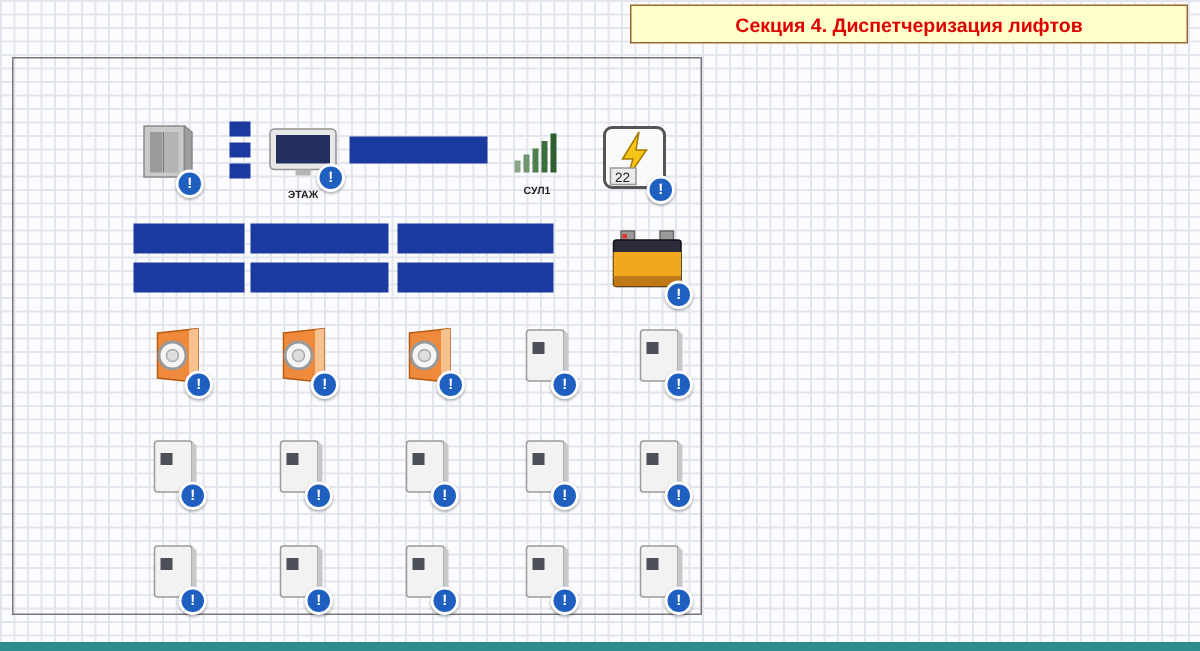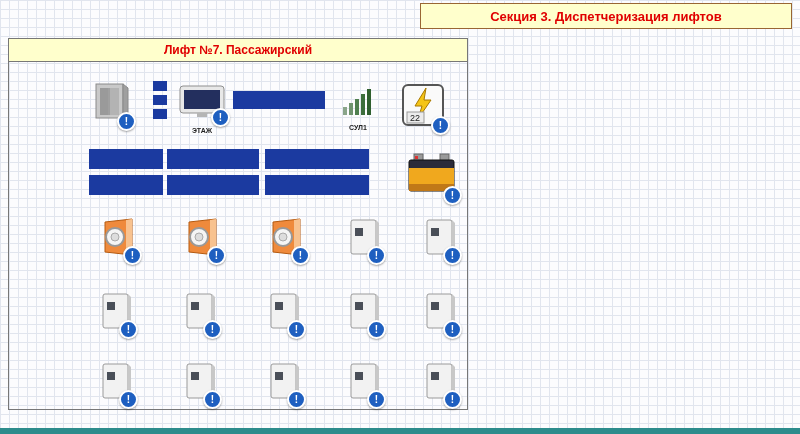--- a/index.html
+++ b/index.html
@@ -46,27 +46,24 @@
   .chart-bars{display:flex;align-items:flex-end;gap:2px;height:28px;}
   .chart-bars i{display:block;width:4px;background:#4f7f4f;}
   .bottom-bar{
     position:absolute;left:0;bottom:0;width:800px;height:6px;background:#2d8c8c;
   }
 </style>
 </head>
 <body>
 
 <div class="banner">
-  <span>Секция 3. Диспетчеризация лифтов</span>
+  <span>Секция 4. Диспетчеризация лифтов</span>
 </div>
 
 <div class="panel">
-  <div class="panel-header">
-    <span>Лифт №7. Пассажирский</span>
-  </div>
 
   <div class="iw" style="left:84px;top:40px;">
     <svg width="38" height="44">
       <rect x="3" y="5" width="27" height="34" fill="#c9c9c9" stroke="#8a8a8a"></rect>
       <polygon points="30,5 35,9 35,42 30,39" fill="#9f9f9f" stroke="#8a8a8a"></polygon>
       <rect x="7" y="9" width="8" height="27" fill="#9a9a9a"></rect>
       <rect x="17" y="9" width="9" height="27" fill="#b3b3b3"></rect>
       <line x1="16" y1="9" x2="16" y2="36" stroke="#777"></line>
     </svg>
     <span class="badge">!</span>

